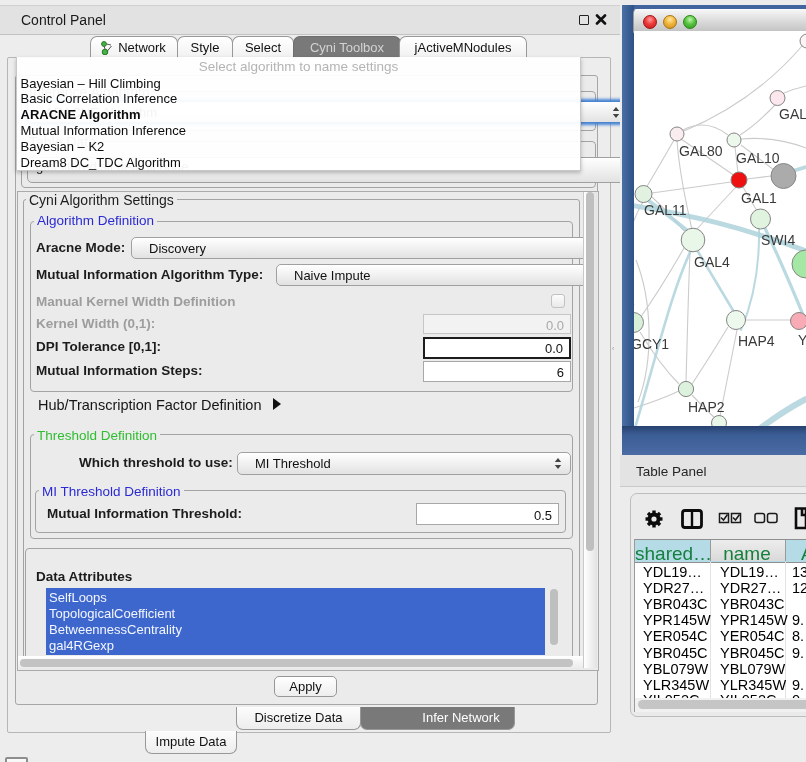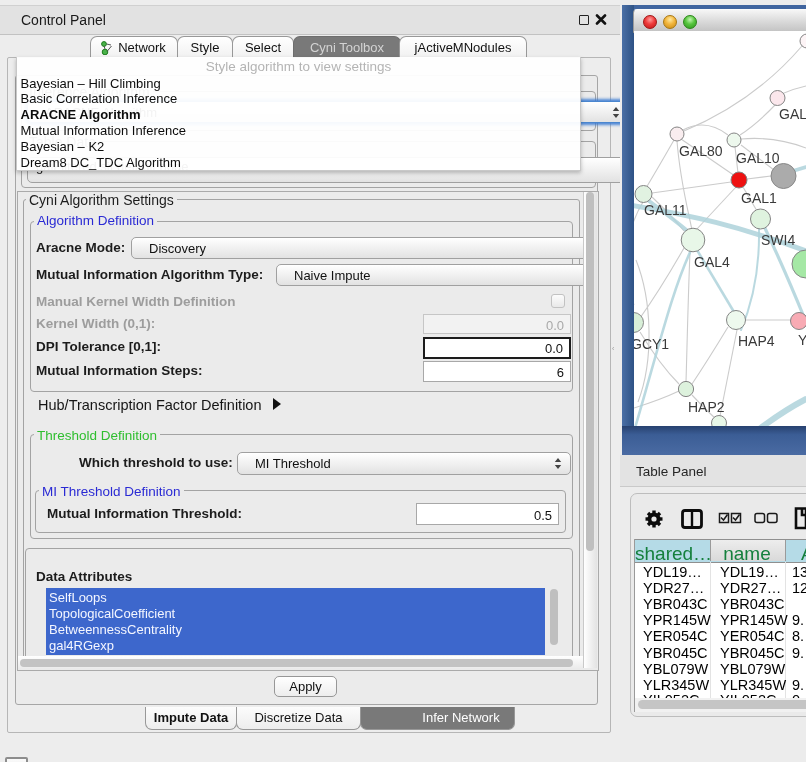--- a/index.html
+++ b/index.html
@@ -143,27 +143,27 @@
 
   <div class="ab" style="left:583px;top:192px;width:13px;height:476px;background:linear-gradient(90deg,#ffffff,#e3e3e3);border-left:1px solid #c9c9c9;"></div>
   <div class="ab" style="left:585.5px;top:192px;width:8px;height:359px;background:#bfbfbf;border-radius:4px;"></div>
 
   <div class="ab" style="left:18px;top:656px;width:565px;height:12px;background:linear-gradient(#ffffff,#ececec);"></div>
   <div class="ab" style="left:20px;top:658.5px;width:553px;height:8.5px;background:#c3c3c3;border-radius:4.5px;"></div>
 
   <div class="ab" style="left:274px;top:676px;width:61px;height:19px;border:1px solid #979797;border-radius:5px;
        background:linear-gradient(#ffffff,#ededed);text-align:center;line-height:19px;font-size:13px;color:#111;">Apply</div>
 
-  <div class="btab" style="left:145px;top:707px;width:90px;font-weight:bold;">Impute Data</div>
+  <div class="btab" style="left:145px;top:731px;width:90px;">Impute Data</div>
   <div class="btab" style="left:236px;top:707px;width:123px;">Discretize Data</div>
   <div class="btab tabsel" style="left:360px;top:707px;width:106px;background:#797979;color:#ffffff;padding-left:47px;">Infer Network</div>
 
   <div class="ab" id="popup" style="left:16px;top:57px;width:563px;height:113px;background:rgba(255,255,255,0.95);
        border:1px solid #c8c8c8;border-top:none;box-shadow:0 2px 4px rgba(0,0,0,0.25);">
-    <div class="ab" style="left:0;top:2px;width:563px;text-align:center;font-size:13.5px;color:#b4b4b4;">Style algorithm to view settings</div>
+    <div class="ab" style="left:0;top:2px;width:563px;text-align:center;font-size:13.5px;color:#b4b4b4;">Select algorithm to name settings</div>
     <div class="prow" style="top:18.5px;">Bayesian – Hill Climbing</div>
     <div class="prow" style="top:34.3px;">Basic Correlation Inference</div>
     <div class="prow" style="top:50.1px;font-weight:bold;">ARACNE Algorithm</div>
     <div class="prow" style="top:65.9px;">Mutual Information Inference</div>
     <div class="prow" style="top:81.7px;text-align:center;">Bayesian – K2</div>
     <div class="prow" style="top:97.5px;">Dream8 DC_TDC Algorithm</div>
   </div>
 </div>
 
 <div class="ab" id="rightside" style="left:620px;top:0;width:186px;height:762px;background:#ececec;">

